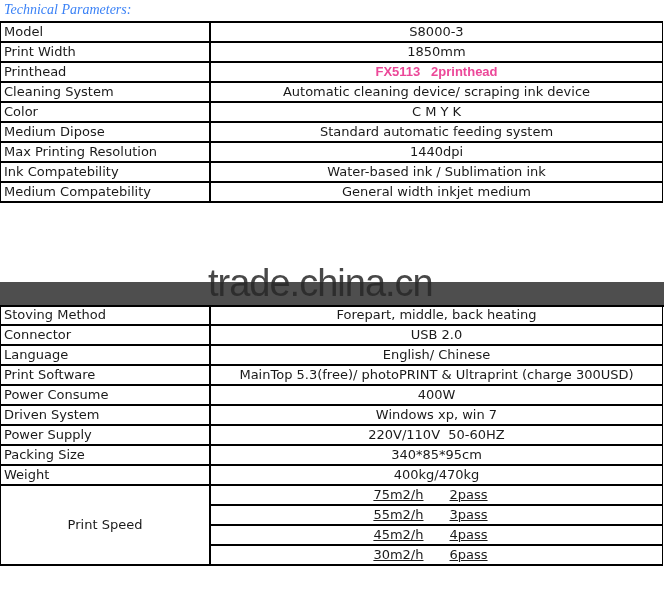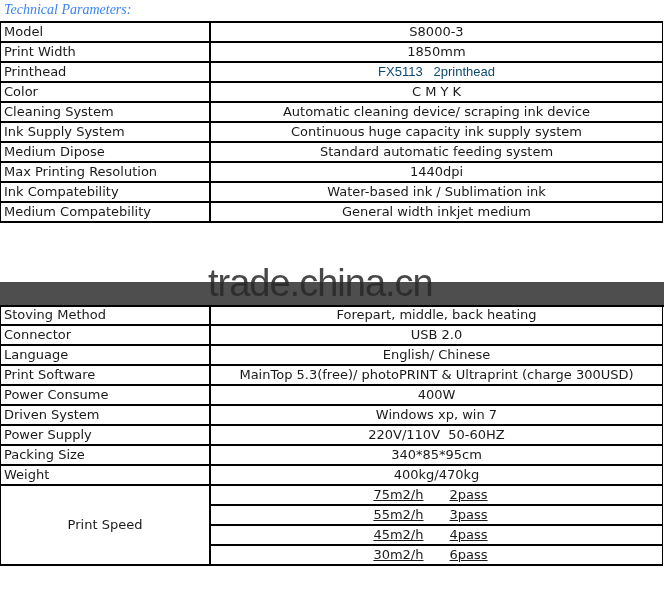--- a/index.html
+++ b/index.html
@@ -5,21 +5,21 @@
   html, body { margin: 0; padding: 0; background: #ffffff; }
   body { width: 664px; height: 591px; position: relative; overflow: hidden;
          font-family: "DejaVu Sans", sans-serif; color: #1a1a1a; }
   .caption { position: absolute; left: 4px; top: 2px; font-family: "Liberation Serif", serif;
              font-style: italic; font-size: 14px; color: #3b82f6; }
   table { position: absolute; left: 0; border-collapse: collapse; width: 663px; table-layout: fixed; }
   td { border: 2px solid #000; height: 18px; padding: 0 3px; font-size: 13px; line-height: 18px;
        white-space: nowrap; overflow: hidden; }
   td.label { width: 202px; text-align: left; border-left: 1px solid #000; margin-top: 36px; }
   td.value { text-align: center; border-right: 1px solid #000; }
-  td.value.blue { color: #0c4a6e; font-weight: normal; font-family: "Liberation Sans", sans-serif; }
+  td.value.blue { color: #ec4899; font-weight: bold; font-family: "Liberation Sans", sans-serif; }
   #t1 { top: 21px; }
   #t2 { top: 306px; }
   #t2 tr:first-child td { border-top: none; }
   .band-white { position: absolute; left: 0; top: 264px; width: 664px; height: 18px; background: #fff; }
   .band { position: absolute; left: 0; top: 282px; width: 664px; height: 23px; background: #4e4e4e;
           border-bottom: 2px solid #000; }
   .watermark { position: absolute; left: 208px; top: 262px; font-family: "Liberation Sans", sans-serif;
                font-size: 38px; color: rgba(40,40,40,0.85); letter-spacing: -1px; }
   td.merged { text-align: center; vertical-align: middle; border-left: 1px solid #000; margin-top: 40px; }
   .speed span { display: inline-block; text-decoration: underline; }
@@ -39,30 +39,26 @@
       </tr>
   <tr>
         <td class="label">Print Width</td>
         <td class="value">1850mm</td>
       </tr>
   <tr>
         <td class="label">Printhead</td>
         <td class="value blue" style="white-space:pre">FX5113   2printhead</td>
       </tr>
   <tr>
-        <td class="label">Color</td>
-        <td class="value">C M Y K</td>
-      </tr>
-  <tr>
         <td class="label">Cleaning System</td>
         <td class="value">Automatic cleaning device/ scraping ink device</td>
       </tr>
   <tr>
-        <td class="label">Ink Supply System</td>
-        <td class="value">Continuous huge capacity ink supply system</td>
+        <td class="label">Color</td>
+        <td class="value">C M Y K</td>
       </tr>
   <tr>
         <td class="label">Medium Dipose</td>
         <td class="value">Standard automatic feeding system</td>
       </tr>
   <tr>
         <td class="label">Max Printing Resolution</td>
         <td class="value">1440dpi</td>
       </tr>
   <tr>

